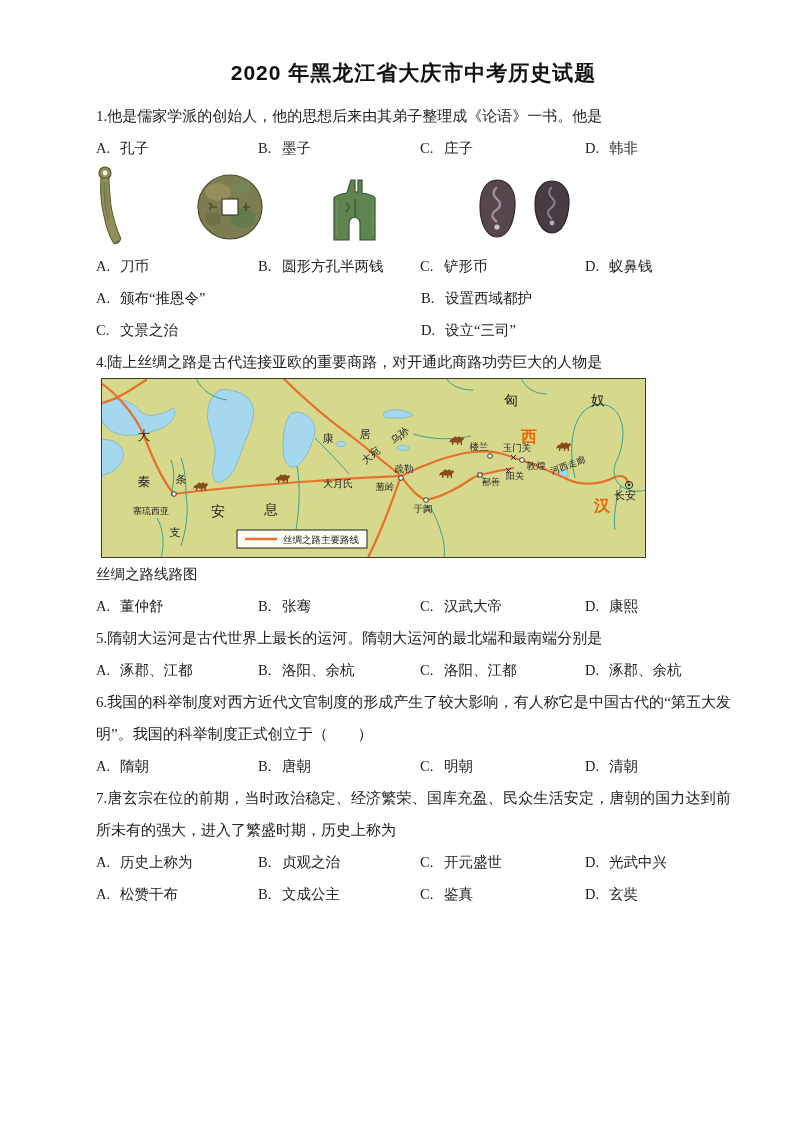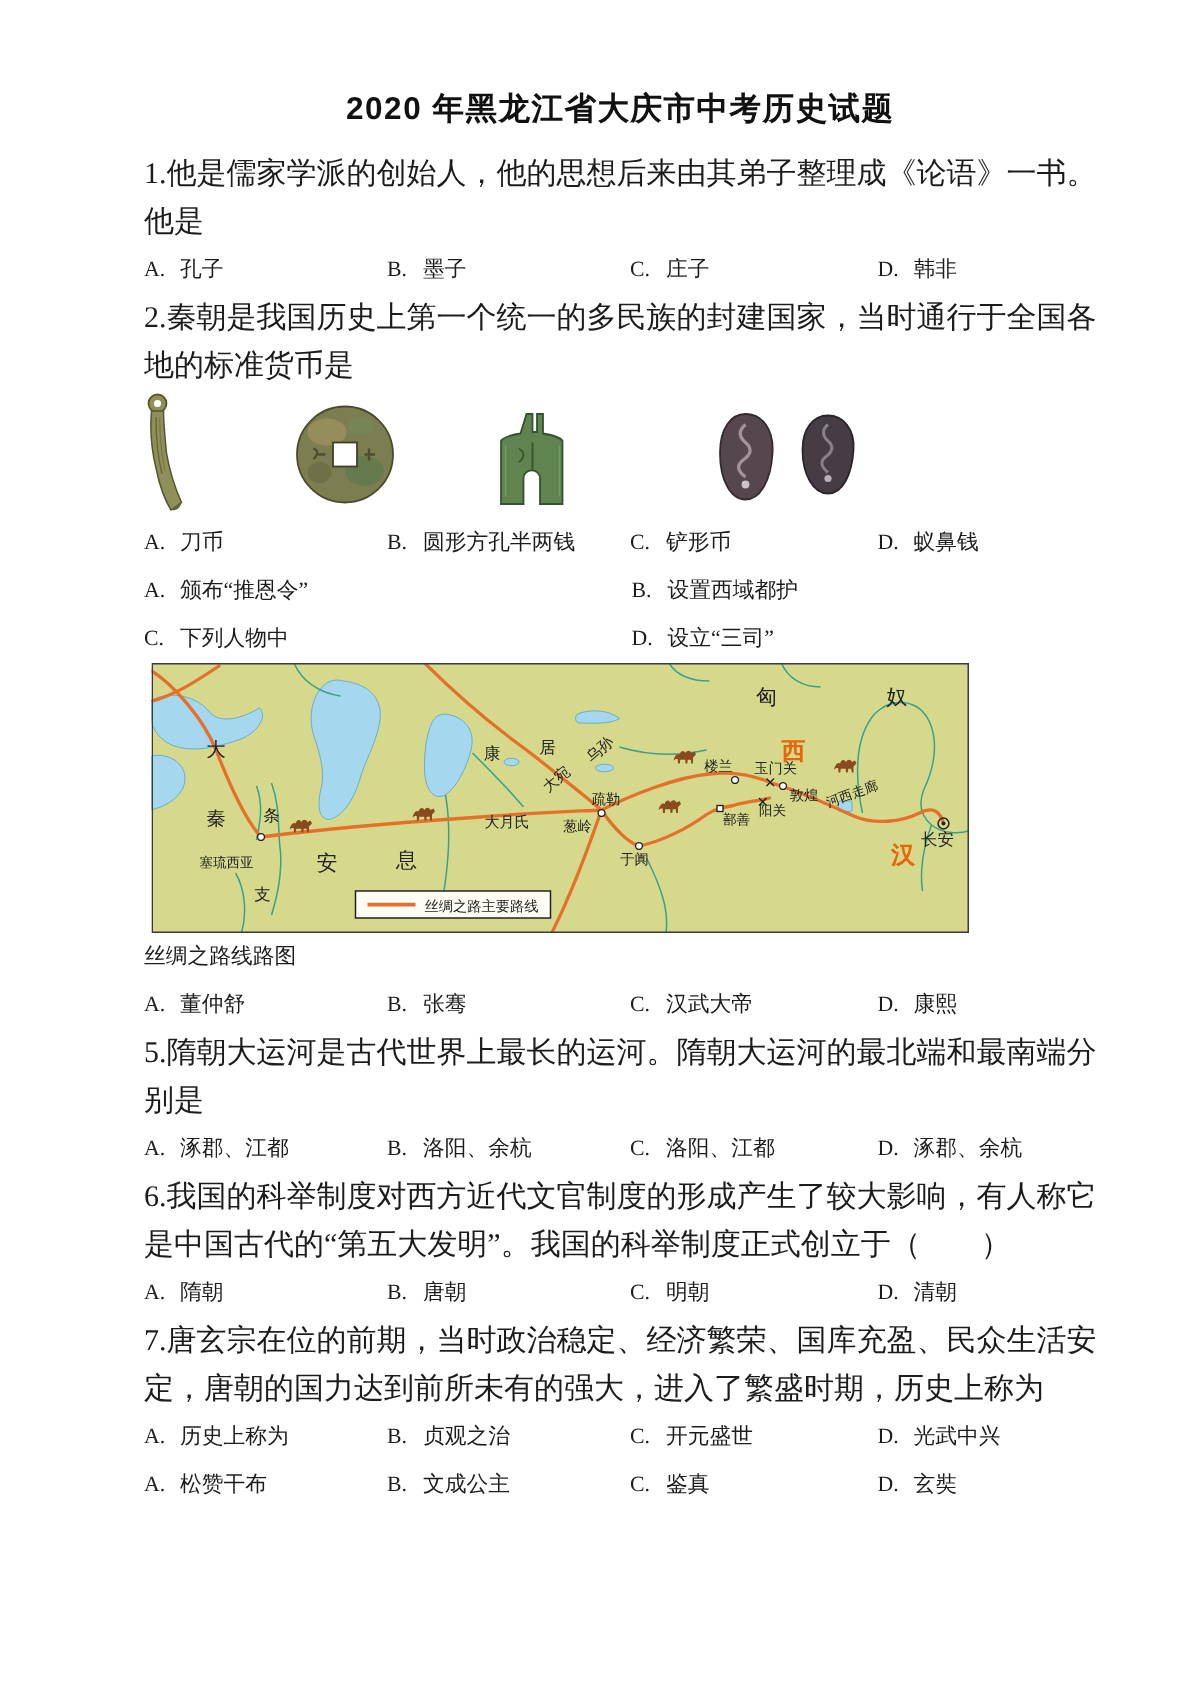--- a/index.html
+++ b/index.html
@@ -7,21 +7,21 @@
     width:793px; height:1122px; overflow:hidden;
     font-family:"Liberation Serif","DejaVu Serif",serif;
     color:#1c1c1c;
   }
   .page { box-sizing:border-box; width:793px; height:1122px; padding:56px 62px 0 96px; }
   .title {
     margin:0 0 10px 0; text-align:center;
     font:700 21px/34px "Liberation Sans","DejaVu Sans",sans-serif;
     letter-spacing:1px; color:#111;
   }
-  .stem { margin:0; font-size:20px; line-height:32px; text-align:justify; }
+  .stem { margin:0; font-size:15px; line-height:32px; text-align:justify; }
   .opts { display:flex; font-size:14.5px; line-height:32px; }
   .opt { display:flex; }
   .opt .lbl { width:24px; flex:0 0 24px; }
   .w4 { width:162px; flex:0 0 162px; }
   .w4:nth-child(3){ width:165px; flex:0 0 165px; }
   .w4:last-child { width:auto; flex:1; }
   .w2 { width:325px; flex:0 0 325px; }
   .w2:last-child { width:auto; flex:1; }
   
   .coins { position:relative; height:86px; }
@@ -56,21 +56,20 @@
           <span>庄子</span>
         </span>
       <span class="opt w4">
           <span class="lbl">D.</span>
           <span>韩非</span>
         </span>
     </div>
   </div>
 
   <div>
-    <p class="stem">2.秦朝是我国历史上第一个统一的多民族的封建国家，当时通行于全国各地的标准货币是</p>
 
     <div class="coins">
 
       <svg style="left:0;top:2" width="30" height="82" viewBox="0 0 30 82">
         <circle cx="9" cy="7" r="6" fill="#8f8f58" stroke="#55552e" stroke-width="1.2"></circle>
         <circle cx="9" cy="7" r="2.4" fill="#ffffff"></circle>
         <path d="M5 12 C4 24 5 38 8 50 C10 60 13 70 18 78 L25 73 C21 64 17 52 15 40 C14 30 13 18 13 12 Z" fill="#8f8f58" stroke="#55552e" stroke-width="1"></path>
         <path d="M8 16 C8 30 9 42 12 54" stroke="#66663a" fill="none" stroke-width="0.9"></path>
         <path d="M10.5 16 C10.5 30 11.5 40 14 52" stroke="#74744a" fill="none" stroke-width="0.7"></path>
         <path d="M18 78 L25 73 C24.5 76.5 21 79 18 78 Z" fill="#64643a"></path>
@@ -130,30 +129,31 @@
           <span>颁布“推恩令”</span>
         </span>
       <span class="opt w2">
           <span class="lbl">B.</span>
           <span>设置西域都护</span>
         </span>
     </div>
     <div class="opts">
       <span class="opt w2">
           <span class="lbl">C.</span>
-          <span>下列人物中</span>
+          <span>文景之治</span>
         </span>
       <span class="opt w2">
           <span class="lbl">D.</span>
           <span>设立“三司”</span>
         </span>
     </div>
   </div>
 
   <div>
+    <p class="stem">4.陆上丝绸之路是古代连接亚欧的重要商路，对开通此商路功劳巨大的人物是</p>
 
     <div class="mapwrap">
       <svg width="545" height="180" viewBox="0 0 545 180">
 
         <rect x="0" y="0" width="545" height="180" fill="#d6d98c"></rect>
 
         <g fill="#a5d8ee" stroke="#5fa9c9" stroke-width="0.6">
           <path d="M0 25 C12 18 30 22 38 32 C46 42 62 36 72 30 C78 36 70 48 56 52 C40 57 25 60 12 54 C4 50 0 42 0 38 Z"></path>
           <path d="M0 62 C10 60 20 65 22 74 C24 84 16 92 6 96 L0 98 Z"></path>
           <path d="M128 12 C145 14 155 24 152 40 C150 52 144 62 140 74 C136 88 130 100 120 104 C112 106 110 96 113 84 C116 72 112 60 108 48 C104 34 108 20 116 14 C120 11 124 11 128 12 Z"></path>

